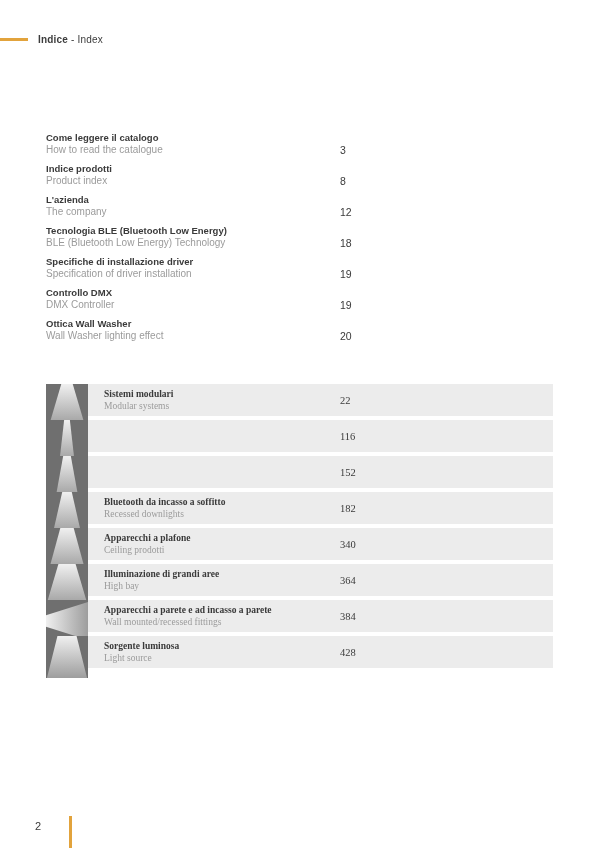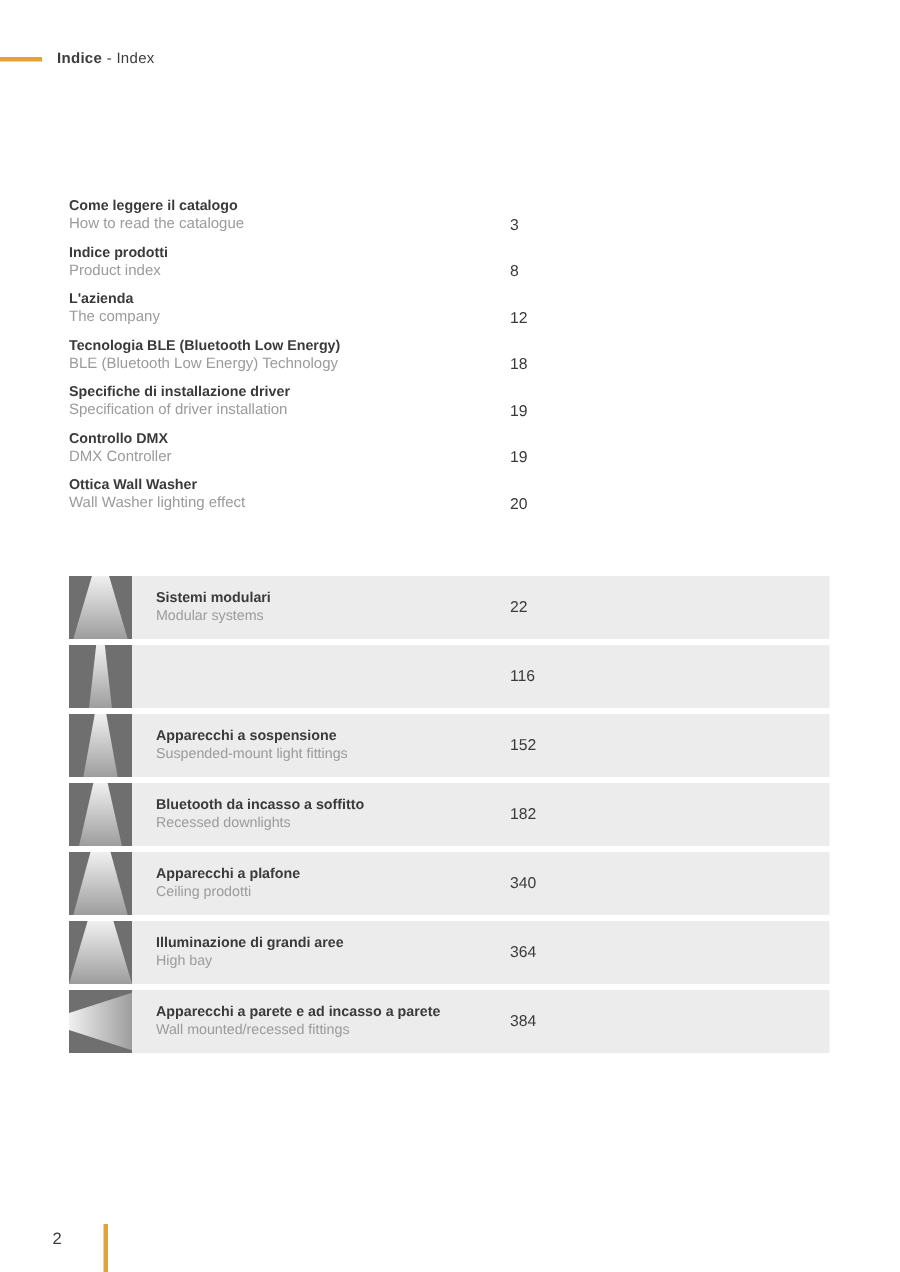--- a/index.html
+++ b/index.html
@@ -14,21 +14,21 @@
   .header-text {
     position:absolute; left:38px; top:34px; font-size:10px; color:#3c3c3c; letter-spacing:0.2px;
   }
   .header-text .bold { font-weight:bold; }
   .toc { position:absolute; left:46px; top:132px; width:507px; }
   .toc-entry { position:relative; margin-bottom:8px; min-height:23px; }
   .toc-title { font-size:9.5px; font-weight:bold; color:#3a3a3a; line-height:11.5px; }
   .toc-sub   { font-size:10px; color:#9b9b9b; line-height:11.5px; }
   .toc-page  { position:absolute; left:294px; bottom:-1px; font-size:10.5px; color:#3a3a3a; }
   .sections { position:absolute; left:46px; top:384px; width:507px; }
-  .section-row { position:relative; height:42px; margin-bottom:4px; background:#ececec; }
+  .section-row { position:relative; height:32px; margin-bottom:4px; background:#ececec;font-family:Liberation Serif, serif; }
   .section-icon { position:absolute; left:0; top:0; width:42px; height:42px; }
   .section-icon svg { display:block; }
   .section-text { position:absolute; left:58px; top:50%; transform:translateY(-50%); }
   .sec-title { font-size:9.5px; font-weight:bold; color:#3a3a3a; line-height:12px; }
   .sec-sub   { font-size:9.5px; color:#9b9b9b; line-height:12px; }
   .section-page { position:absolute; left:294px; top:50%; transform:translateY(-50%); font-size:10.5px; color:#3a3a3a; }
   .footer-page {
     position:absolute; left:35px; top:820px; font-size:11px; color:#3a3a3a;
   }
   .footer-line {
@@ -127,24 +127,20 @@
           <defs>
               <linearGradient id="g3" x1="0" y1="0" x2="0" y2="1">
             <stop offset="0" stop-color="#f0f0f0"></stop>
                 <stop offset="1" stop-color="#9d9d9d"></stop>
           </linearGradient>
             </defs>
           <rect width="44" height="44" fill="#6f6f6f"></rect>
           <polygon points="18,0 26,0 34,44 10,44" fill="url(#g3)"></polygon>
         </svg>
       </div>
-      <div class="section-text">
-        <div class="sec-title">Apparecchi a sospensione</div>
-        <div class="sec-sub">Suspended-mount light fittings</div>
-      </div>
       <div class="section-page">152</div>
     </div>
 
     <div class="section-row">
       <div class="section-icon">
         <svg width="42" height="42" viewBox="0 0 44 44">
           <defs>
               <linearGradient id="g4" x1="0" y1="0" x2="0" y2="1">
             <stop offset="0" stop-color="#f0f0f0"></stop>
                 <stop offset="1" stop-color="#9d9d9d"></stop>
@@ -214,19 +210,38 @@
           <polygon points="0,16 0,28 44,42 44,2" fill="url(#g7)"></polygon>
         </svg>
       </div>
       <div class="section-text">
         <div class="sec-title">Apparecchi a parete e ad incasso a parete</div>
         <div class="sec-sub">Wall mounted/recessed fittings</div>
       </div>
       <div class="section-page">384</div>
     </div>
 
+    <div class="section-row">
+      <div class="section-icon">
+        <svg width="42" height="42" viewBox="0 0 44 44">
+          <defs>
+              <linearGradient id="g8" x1="0" y1="0" x2="0" y2="1">
+            <stop offset="0" stop-color="#f0f0f0"></stop>
+                <stop offset="1" stop-color="#9d9d9d"></stop>
+          </linearGradient>
+            </defs>
+          <rect width="44" height="44" fill="#6f6f6f"></rect>
+          <polygon points="12,0 32,0 43,44 1,44" fill="url(#g8)"></polygon>
+        </svg>
+      </div>
+      <div class="section-text">
+        <div class="sec-title">Sorgente luminosa</div>
+        <div class="sec-sub">Light source</div>
+      </div>
+      <div class="section-page">428</div>
+    </div>
 
   </div>
 
   <div class="footer-page">2</div>
   <div class="footer-line"></div>
 
 </div>
 
 </body></html>

